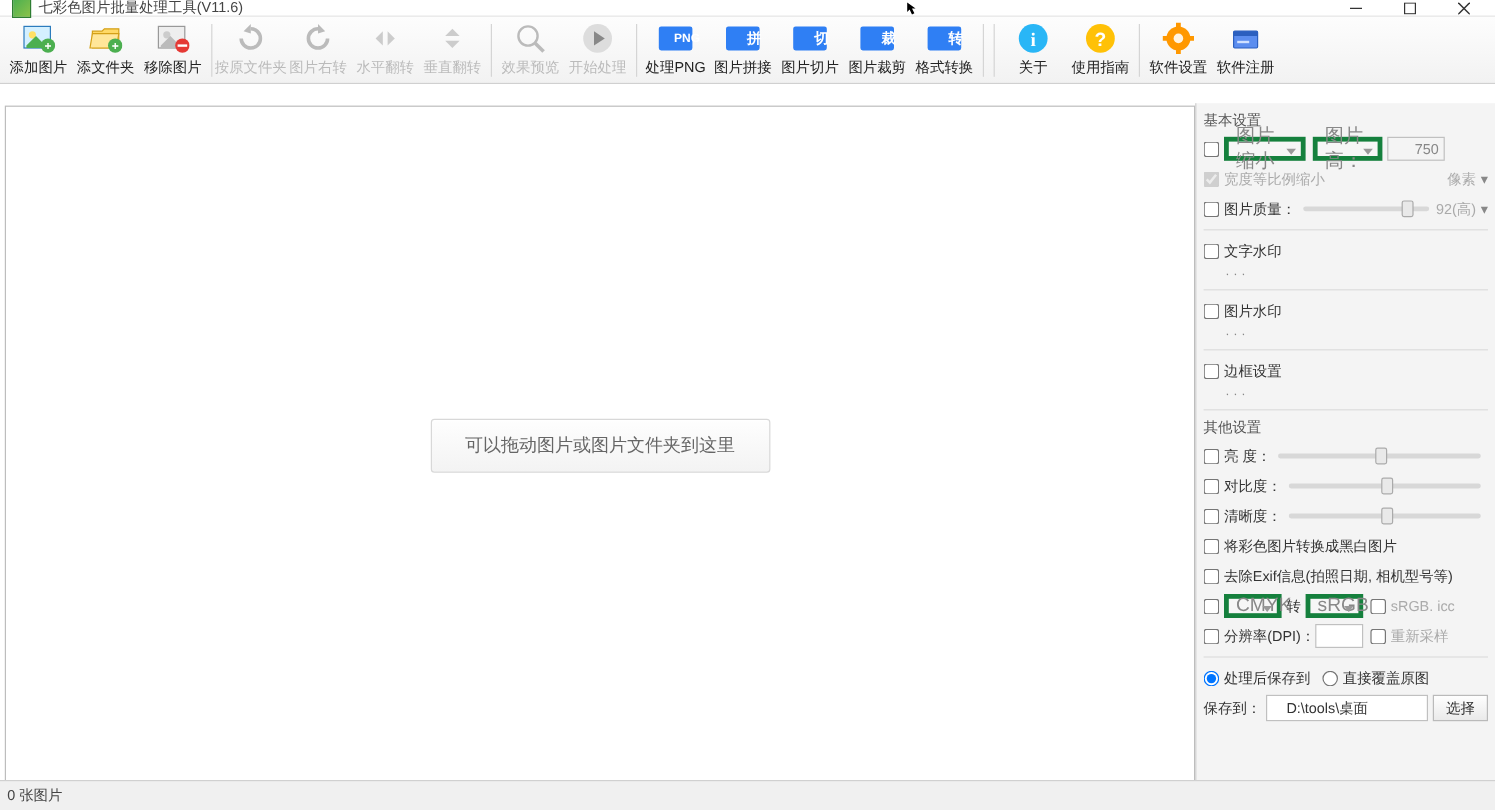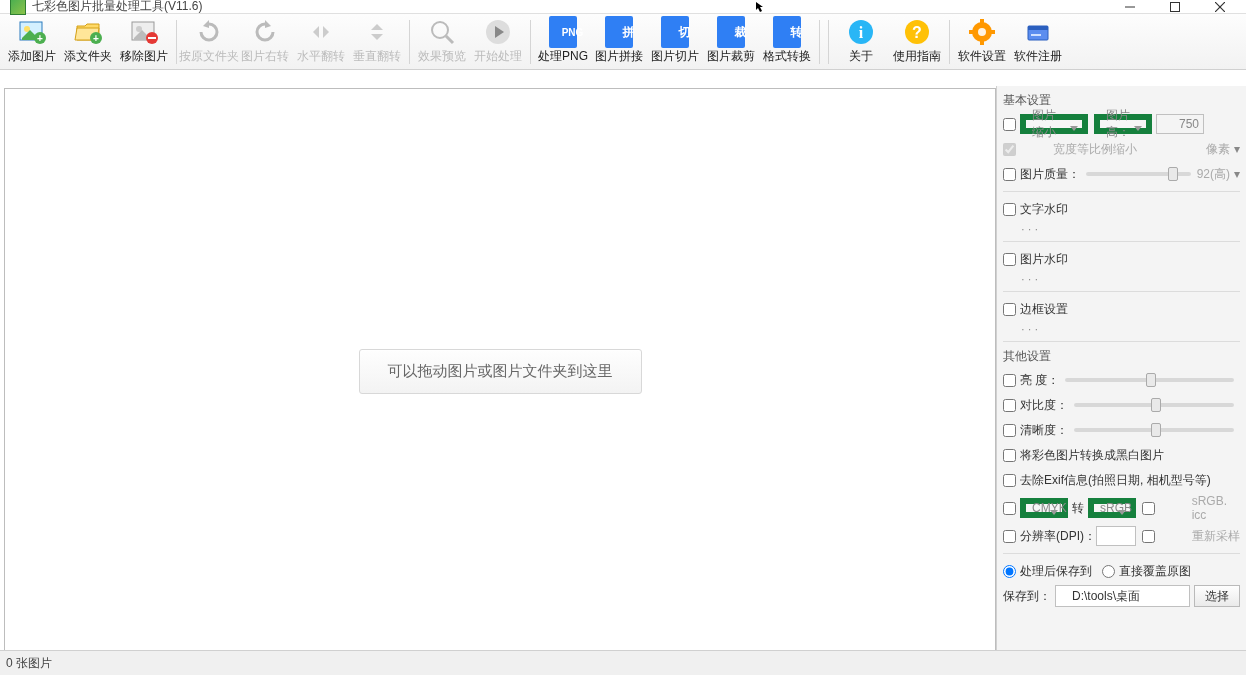--- a/index.html
+++ b/index.html
@@ -24,34 +24,34 @@
 .canvas-area { flex: 1; border: 1px solid #bdbdbd; margin: 2px 0 0 4px; background: #fff; display: flex; align-items: center; justify-content: center; position: relative; }
 .drop-hint { background: linear-gradient(#fefefe,#f3f3f3); border: 1px solid #d8d8d8; border-radius: 3px; padding: 12px 28px; color: #666; font-size: 15px; box-shadow: inset 0 1px 0 #fff; }
 
 .side { width: 250px; background: #f4f4f4; border-left: 1px solid #d0d0d0; overflow-y: auto; overflow-x: hidden;  padding: 2px 6px 4px 6px; position: relative; }
 .section-hdr { color: #555; margin: 4px 0 4px 0; }
 .row { display: flex; align-items: center; margin: 3px 0; min-height: 22px; }
 .row label.ck { display: flex; align-items: center; }
 .row input[type="checkbox"], .row input[type="radio"] { margin-right: 4px; }
 .numbox { width: 48px; height: 20px; border: 1px solid #c0c0c0; background: #fff; text-align: right; padding: 0 4px; font-size: 12px; }
 .numbox.gray { background: #f4f4f4; color: #888; }
-.sel { height: 20px; border: 6px solid #15803d; background: #f6f6f6; padding: 0 16px 0 6px; display: flex; align-items: center; color: #888; font-size: 12px; position: relative; }
+.sel { height: 20px; border: 4px solid #15803d; background: #f6f6f6; padding: 0 16px 0 6px; display: flex; align-items: center; color: #888; font-size: 16px; position: relative; }
 .sel .caret { position: absolute; right: 4px; top: 6px; width: 0; height: 0; border-left: 4px solid transparent; border-right: 4px solid transparent; border-top: 5px solid #999; }
 .slider-track { flex: 1; height: 4px; background: #d8d8d8; border-radius: 2px; margin: 0 6px; position: relative; }
 .slider-thumb { position: absolute; top: -5px; width: 10px; height: 14px; background: #e9e9e9; border: 1px solid #aaa; border-radius: 2px; }
 .dim-caret { color:#888; margin-left:4px; }
-.light { color:#aaa;gap:33px; }
+.light { color:#aaa; }
 .ellips { color:#888; font-size:11px; margin-left:18px; }
 .hr { height:1px; background:#dcdcdc; margin:6px 0; }
 .btn-small { height:22px; padding:0 10px; border:1px solid #bababa; background:linear-gradient(#fefefe,#eaeaea); font-size:12px; display:flex; align-items:center; }
 .pathbox { flex:1; height:22px; border:1px solid #c0c0c0; background:#fff; padding:0 16px; display:flex; align-items:center; font-size:12px; margin:0 4px; }
 
 .statusbar { position: absolute; left:0; right:0; bottom:0; height:20px; background:#f0f0f0; border-top:1px solid #d0d0d0; display:flex; align-items:center; padding:12px 6px; color:#444; }
 
-.blue-tile { width:28px; height:32px; background:#2f7ff4; border-radius:2px; display:flex; align-items:center; justify-content:center; color:#fff; font-weight:bold; font-size:12px;padding-left:19px; }
+.blue-tile { width:28px; height:20px; background:#2f7ff4; border-radius:2px; display:flex; align-items:center; justify-content:center; color:#fff; font-weight:bold; font-size:12px;padding-left:19px; }
 
 svg { display:block; }
 </style>
 </head>
 <body>
 
 <div class="titlebar">
   <div class="app-icon"></div>
   <div class="title-text">七彩色图片批量处理工具(V11.6)</div>
   <svg width="12" height="12" style="margin-right:340px">

